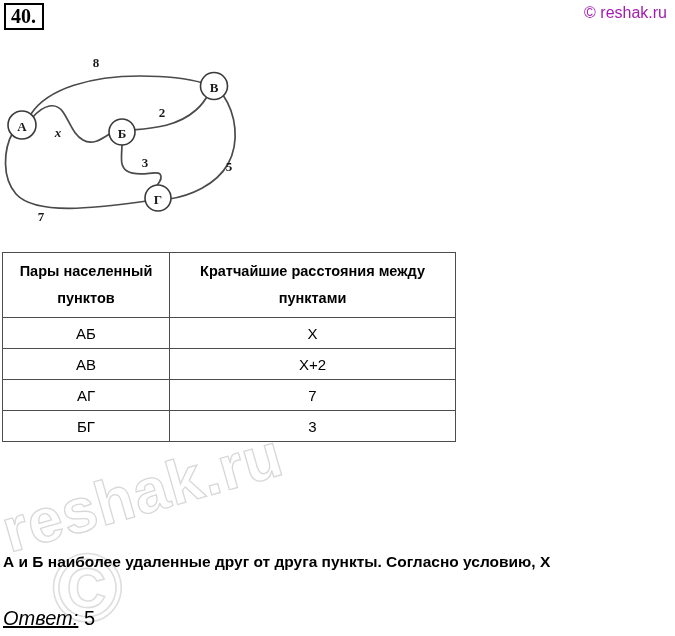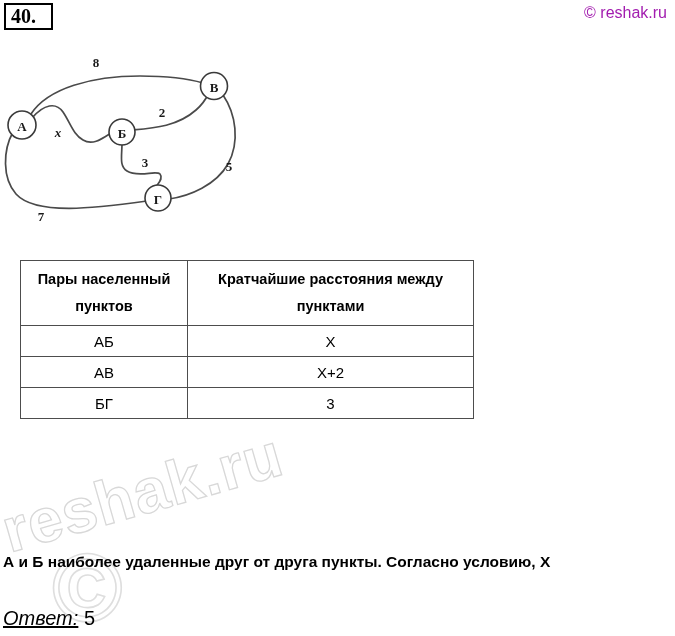--- a/index.html
+++ b/index.html
@@ -15,21 +15,21 @@
     color: #000000;
     overflow: hidden;
   }
 
   
   #task-number {
     position: absolute;
     left: 4px;
     top: 3px;
     border: 2px solid #000;
-    padding: 0px 15px 1px 5px;
+    padding: 0px 6px 1px 5px;
     font-family: "Liberation Serif", serif;
     font-weight: bold;
     font-size: 20px;
     line-height: 22px;
     letter-spacing: 0px;
   }
 
   
   #copyright {
     position: absolute;
@@ -83,25 +83,24 @@
     font-weight: bold;
     font-style: italic;
     fill: #1a1a1a;
     text-anchor: middle;
   }
 
   
   #distance-table {
     position: absolute;
     left: 2px;
-    top: 260px;
+    top: 252px;
     width: 435px;
     border-collapse: collapse;
     table-layout: fixed;
-    margin-left: 18px;
   }
   #distance-table td, #distance-table th {
     border: 1px solid #4d4d4d;
     text-align: center;
     vertical-align: middle;
   }
   #distance-table th {
     font-family: "Liberation Sans", sans-serif;
     font-weight: bold;
     font-size: 14.5px;
@@ -227,20 +226,24 @@
   <tbody>
     <tr>
       <td>АБ</td>
       <td>X</td>
     </tr>
     <tr>
       <td>АВ</td>
       <td>X+2</td>
     </tr>
     <tr>
+      <td>АГ</td>
+      <td>7</td>
+    </tr>
+    <tr>
       <td>БГ</td>
       <td>3</td>
     </tr>
   </tbody>
 </table>
 
 <div class="watermark" id="watermark-text">reshak.ru</div>
 <div class="watermark" id="watermark-circle">©</div>
 
 <div id="explanation">

